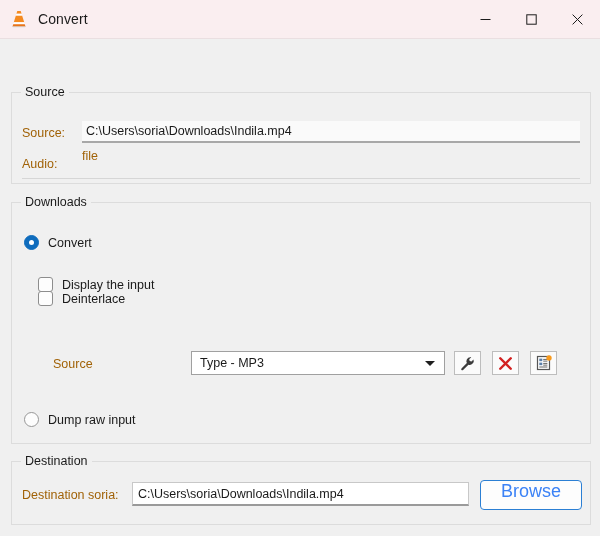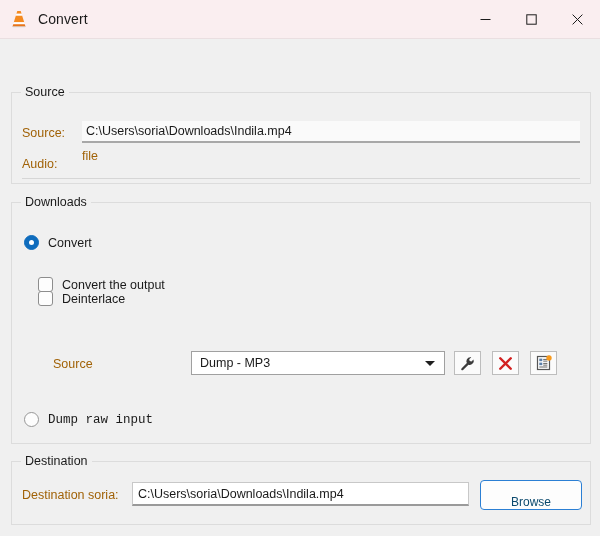--- a/index.html
+++ b/index.html
@@ -163,21 +163,21 @@
     box-sizing: border-box;
     margin-right: 9px;
     flex: 0 0 auto;
   }
   .opt-label { font-size: 12.5px; color: #1a1a1a; white-space: nowrap; }
 
   #radio-convert   { left: 12px; top: 32px; }
   #check-display   { left: 26px; top: 74px; }
   #check-deint     { left: 26px; top: 88px; }
   #lbl-profile     { left: 41px; top: 154px; }
-  #radio-dump      { left: 12px; top: 209px; font-family: Liberation Mono, monospace; }
+  #radio-dump      { left: 12px; top: 209px; }
 
   .combo {
     position: absolute;
     left: 179px; top: 148px;
     width: 254px; height: 24px;
     background: #ffffff;
     border: 1px solid #a0a0a0;
     box-sizing: border-box;
     display: flex;
     align-items: center;
@@ -230,25 +230,25 @@
     outline: none;
   }
   #btn-browse {
     position: absolute;
     left: 468px; top: 18px;
     width: 100px; height: 28px;
     background: #fdfdfd;
     border: 1px solid #2b7fd4;
     border-radius: 4px;
     font-family: "Liberation Sans", sans-serif;
-    font-size: 12px;
-    color: #0c4a6e;
-    cursor: default;
-    display: flex;
-    align-items: flex-end;
+    font-size: 18px;
+    color: #3b82f6;
+    cursor: default;
+    display: flex;
+    align-items: flex-start;
     justify-content: center;
   }
 </style>
 </head>
 <body>
 
 <div class="titlebar">
   <svg class="title-icon" viewBox="0 0 32 32">
     <path d="M13.2 3.2h5.6l1.3 4.2h-8.2z" fill="#f48a20"></path>
     <path d="M11.9 7.4h8.2l1.0 3.3H10.9z" fill="#ffffff"></path>
@@ -296,32 +296,32 @@
   <div class="group" id="group-settings">
     <span class="legend">Downloads</span>
 
     <div class="radio-row" id="radio-convert">
       <span class="radio-outer on"></span>
       <span class="opt-label">Convert</span>
     </div>
 
     <div class="check-row" id="check-display">
       <span class="chk-box"></span>
-      <span class="opt-label">Convert the output</span>
+      <span class="opt-label">Display the input</span>
     </div>
 
     <div class="check-row" id="check-deint">
       <span class="chk-box"></span>
       <span class="opt-label">Deinterlace</span>
     </div>
 
     <span class="row-label" id="lbl-profile">Source</span>
 
     <div class="combo">
-      <span>Dump - MP3</span>
+      <span>Type - MP3</span>
       <span class="caret"></span>
     </div>
 
     <div class="iconbtn" id="btn-edit-profile">
       <svg width="15" height="15" viewBox="0 0 16 16">
         <path d="M10.9 1.2a4.3 4.3 0 0 0-3.6 6.3L1.6 13.2a1.2 1.2 0 0 0 1.7 1.7l5.7-5.7a4.3 4.3 0 0 0 5.4-5.6l-2.2 2.2-1.9-.5-.5-1.9 2.2-2.2a4.3 4.3 0 0 0-1.1-.2z" fill="#3c3c3c"></path>
       </svg>
     </div>
 
     <div class="iconbtn" id="btn-del-profile">

